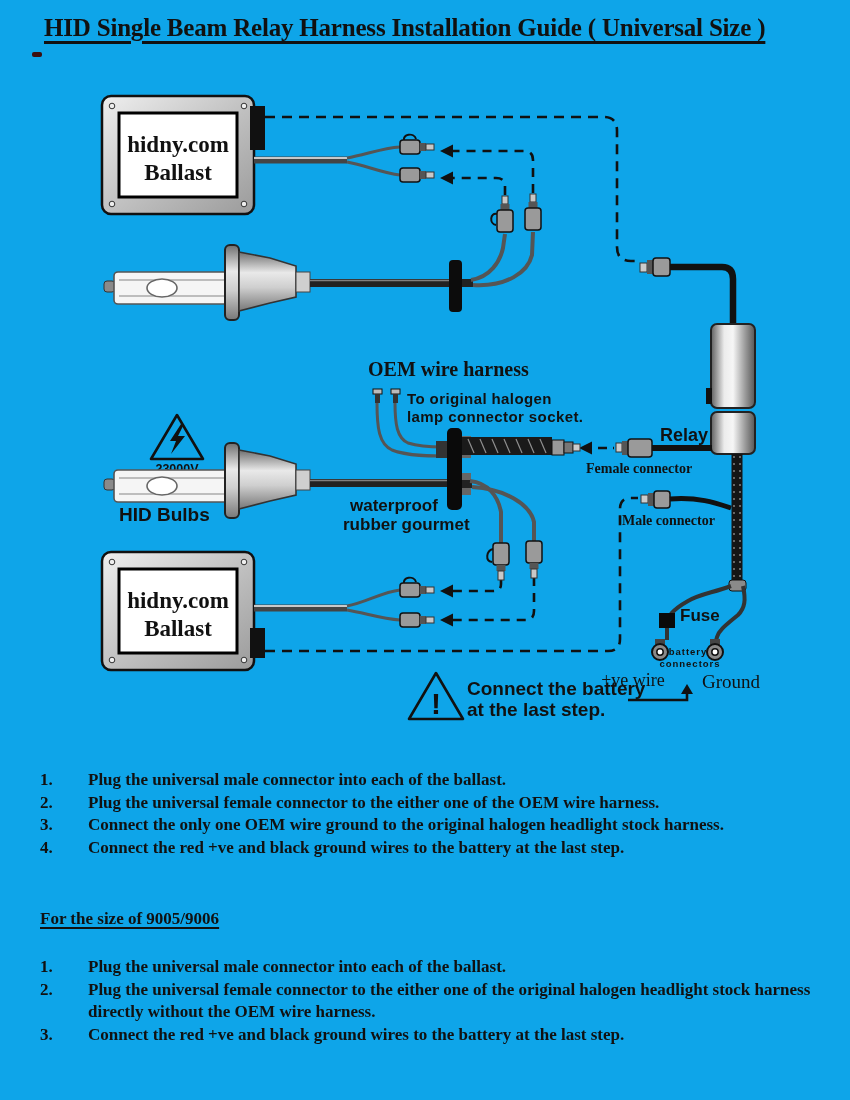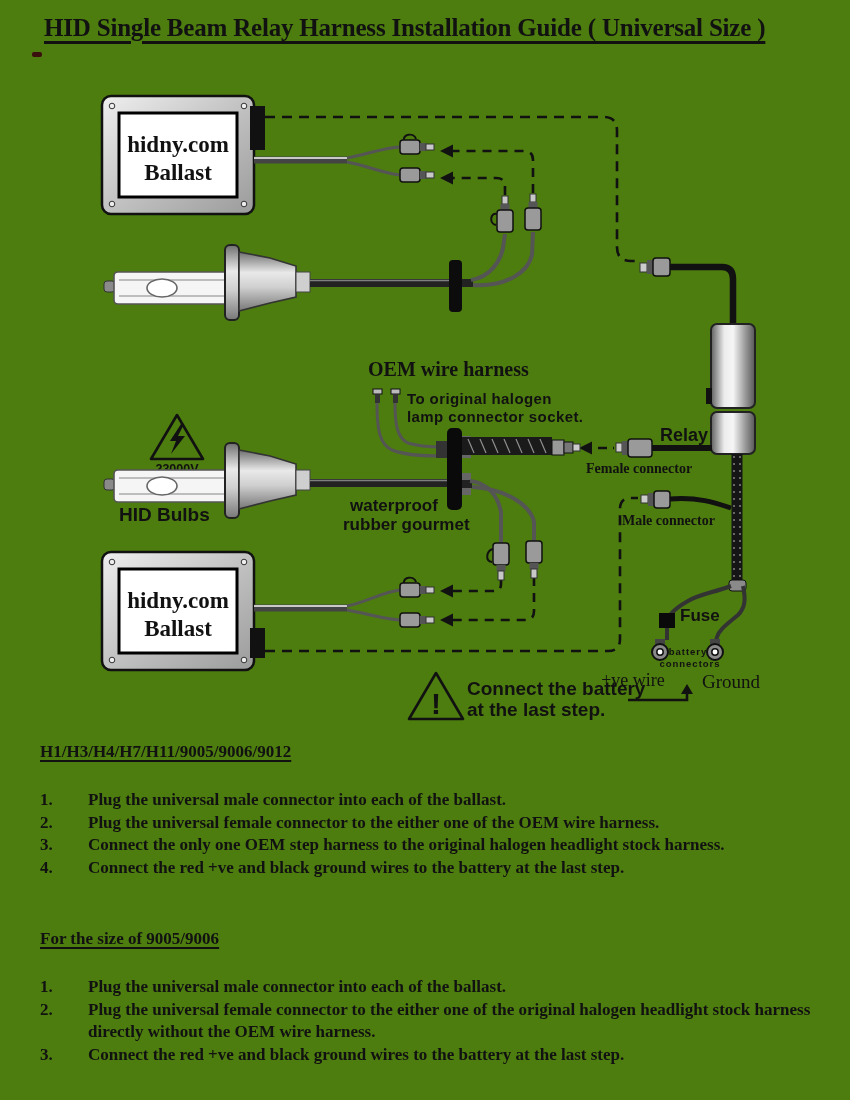--- a/index.html
+++ b/index.html
@@ -1,16 +1,16 @@
 <!DOCTYPE html>
 <html><head>
 <meta charset="utf-8">
 <style>
   html,body{margin:0;padding:0;background:#888;}
-  .page{position:relative;width:850px;height:1100px;background:#4d7c0f;overflow:hidden;
+  .page{position:relative;width:850px;height:1100px;background:#0ea5e9;overflow:hidden;
         font-family:"Liberation Serif",serif;color:#111;}
   .title{position:absolute;left:44px;top:14px;width:770px;
          font-size:25px;font-weight:bold;letter-spacing:-0.2px;white-space:nowrap;
          text-decoration:underline;text-decoration-thickness:3px;text-underline-offset:5px;}
   .title-mark{position:absolute;left:32px;top:52px;width:10px;height:5px;background:#3c0f0f;border-radius:2px;}
   svg.diagram{position:absolute;left:0;top:60px;}
   .sections{position:absolute;left:40px;top:742px;width:772px;}
   .sec-heading{font-size:17px;font-weight:bold;text-decoration:underline;
                text-decoration-thickness:2px;text-underline-offset:3px;white-space:nowrap;}
   .steps{margin-top:27px;margin-bottom:0;}
@@ -288,36 +288,35 @@
       </g>
       <g transform="translate(400,613)">
         <rect x="0" y="0" width="20" height="14" rx="3" fill="#9a9a9a" stroke="#111" stroke-width="1.5"></rect>
         <rect x="20" y="3" width="6" height="8" fill="#555"></rect>
         <rect x="26" y="4" width="8" height="6" fill="#c8c8c8" stroke="#333" stroke-width="1"></rect>
       </g>
     </g>
   </svg>
 
   <div class="sections">
-    <div class="sec-heading">H1/H3/H4/H7/H11/9005/9006/9012</div>
     <div class="steps">
       <div class="step">
         <span class="num">1.</span>
           <span class="gap"></span>
         <span class="txt">Plug the universal male connector into each of the ballast.</span>
       </div>
       <div class="step">
         <span class="num">2.</span>
           <span class="gap"></span>
         <span class="txt">Plug the universal female connector to the either one of the OEM wire harness.</span>
       </div>
       <div class="step">
         <span class="num">3.</span>
           <span class="gap"></span>
-        <span class="txt">Connect the only one OEM step harness to the original halogen headlight stock harness.</span>
+        <span class="txt">Connect the only one OEM wire ground to the original halogen headlight stock harness.</span>
       </div>
       <div class="step">
         <span class="num">4.</span>
           <span class="gap"></span>
         <span class="txt">Connect the red +ve and black ground wires to the battery at the last step.</span>
       </div>
     </div>
 
     <div class="sec-heading sec2">For the size of 9005/9006</div>
     <div class="steps">

